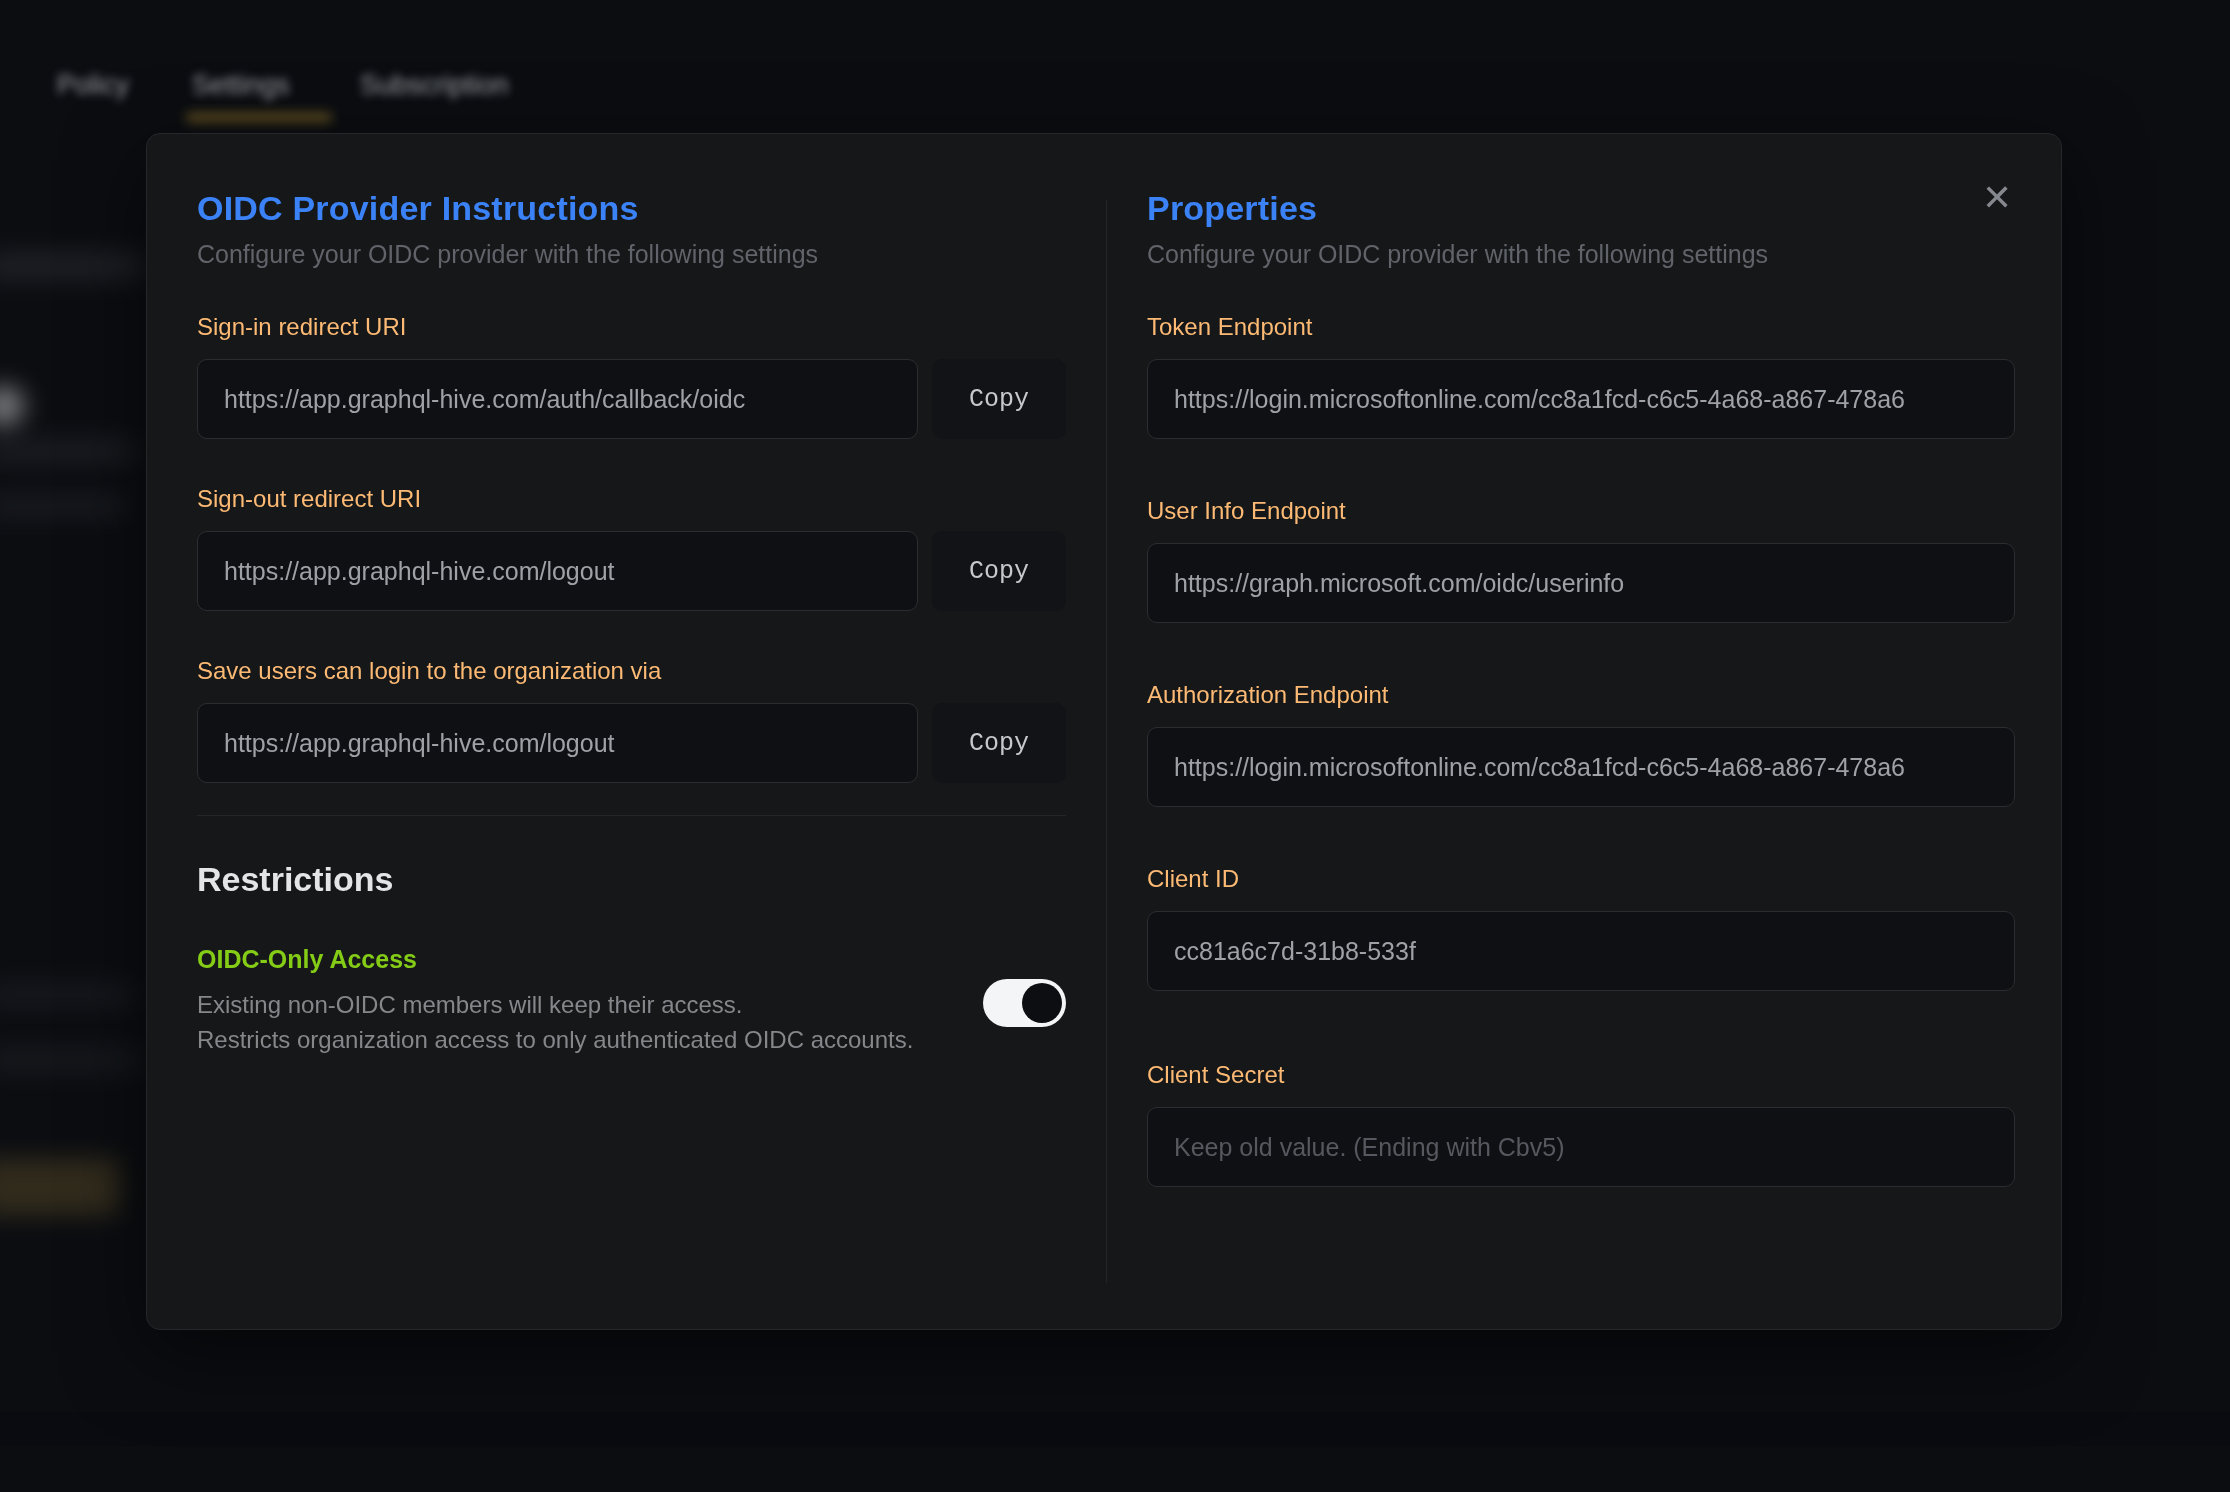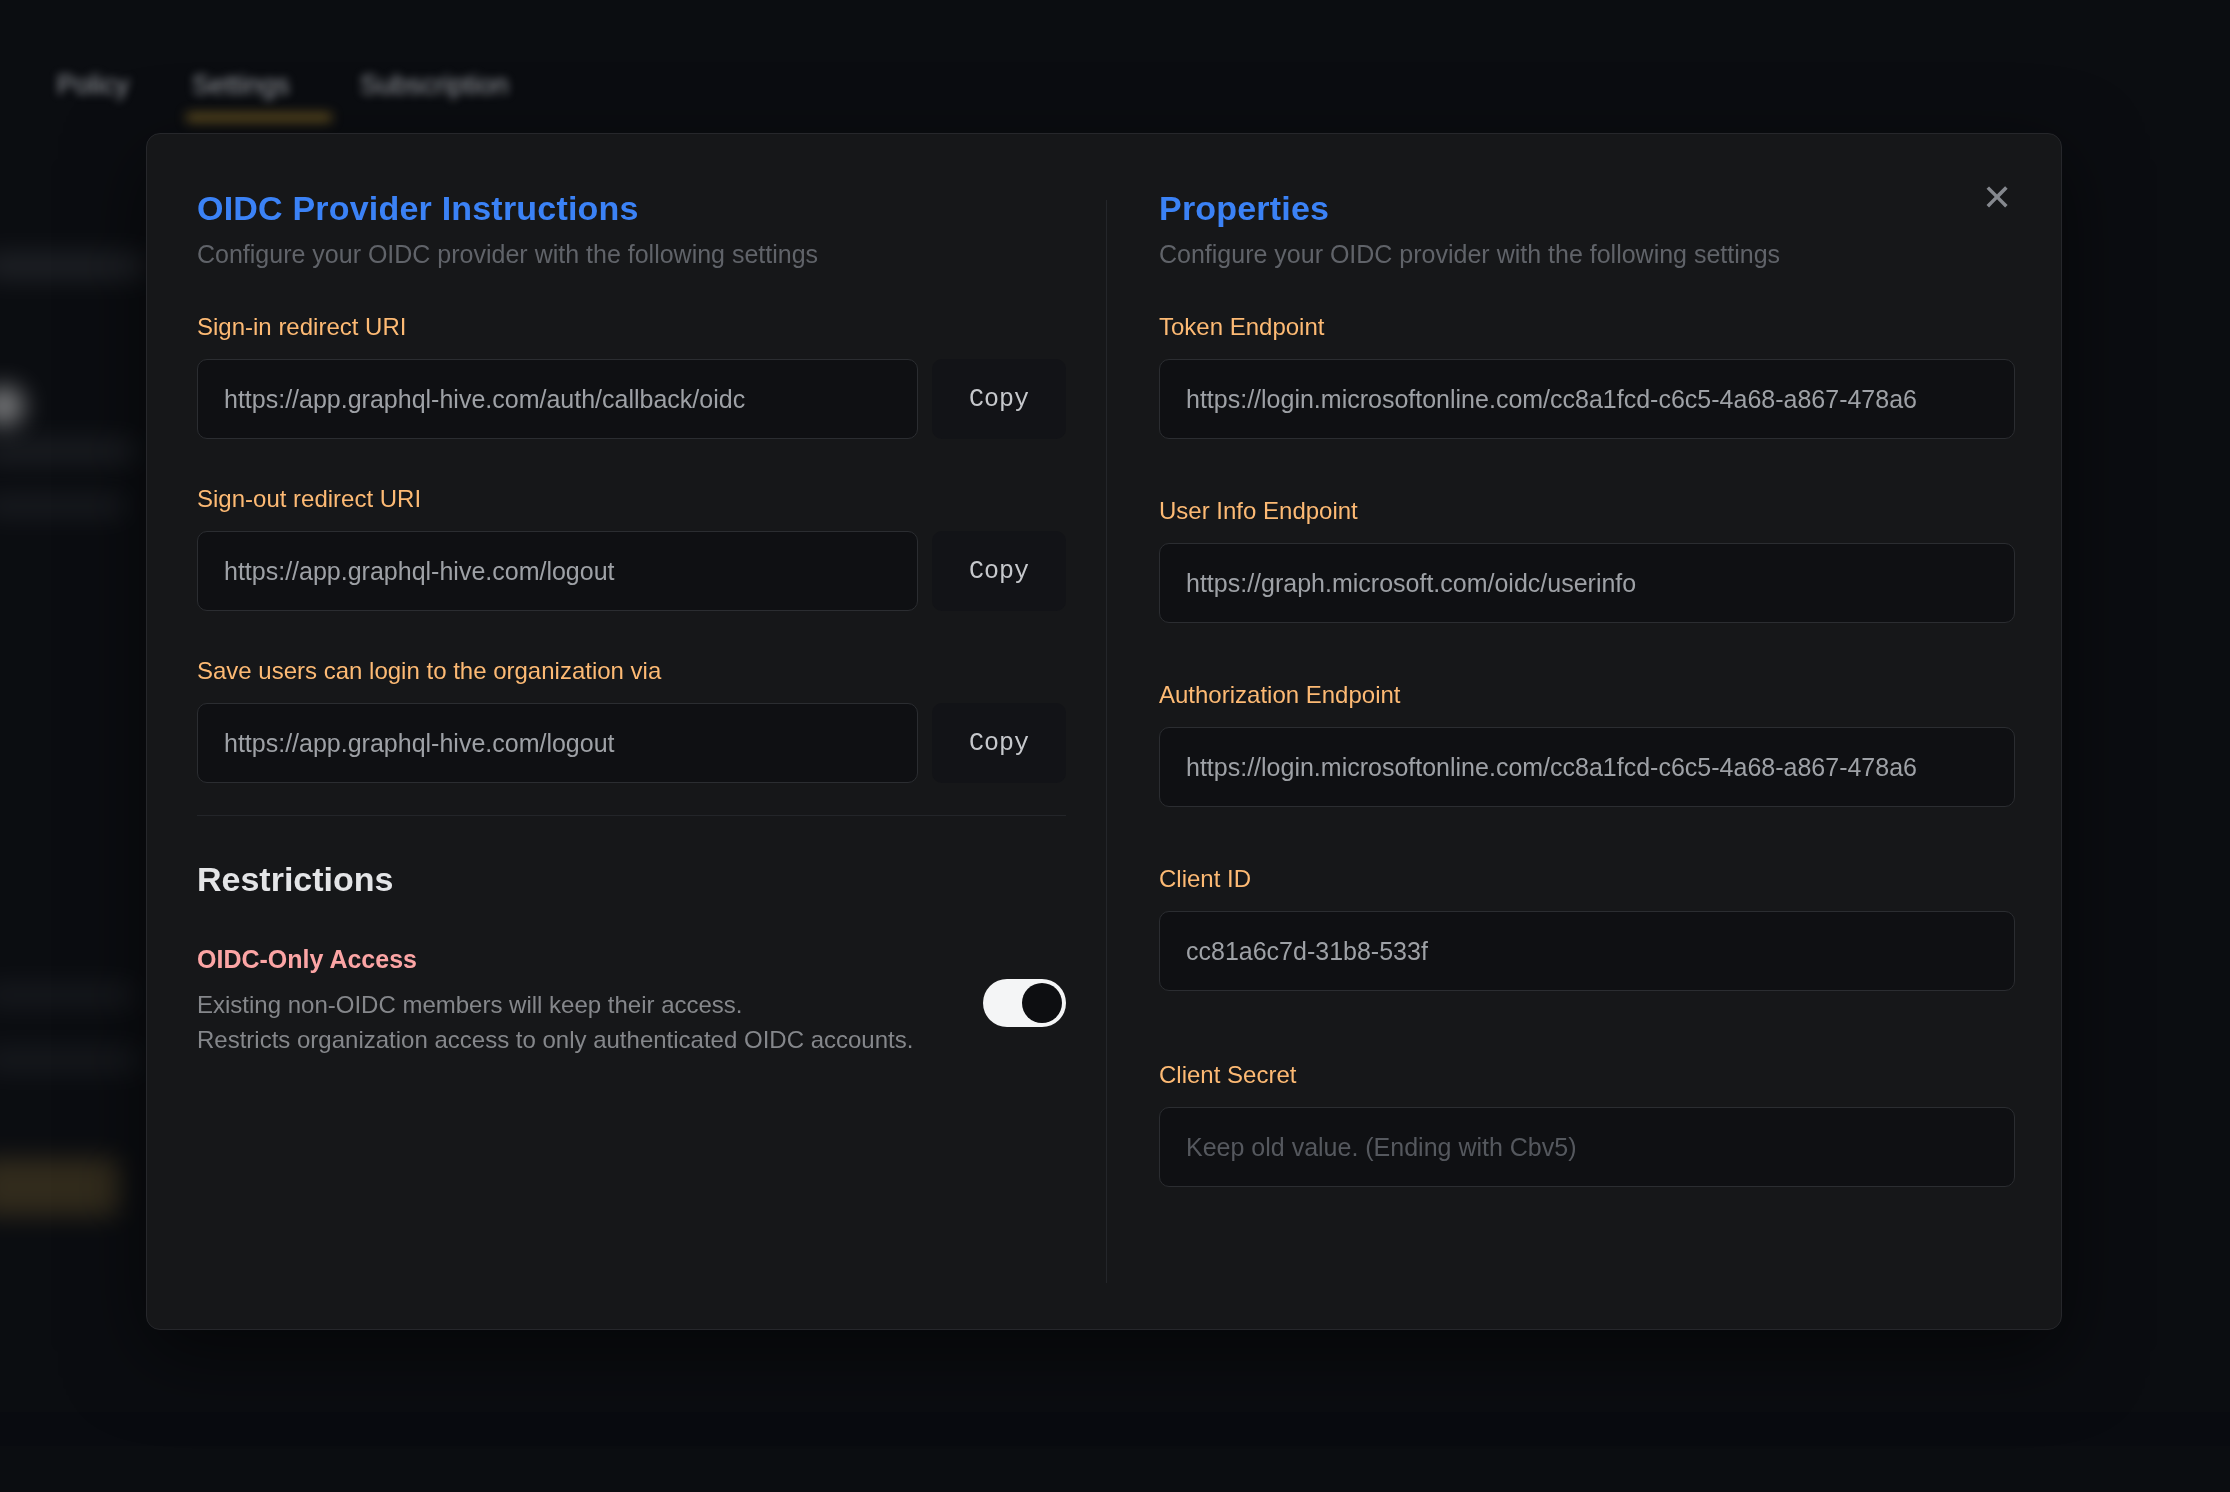--- a/index.html
+++ b/index.html
@@ -27,21 +27,21 @@
   }
   .v-divider { position:absolute; left:959px; top:66px; bottom:46px; width:1px; background:#24262a; }
   .close-btn {
     position:absolute; top:36px; right:36px; width:56px; height:56px;
     display:flex; align-items:center; justify-content:center;
     color:#85888e; font-size:36px; line-height:1; cursor:pointer; background:none; border:none;
     font-family:"Liberation Sans", sans-serif;
   }
 
   .pane-left  { width:959px; padding:55px 40px 0 50px; }
-  .pane-right { flex:1; padding:55px 46px 0 53px; display:flex; flex-direction:column; }
+  .pane-right { flex:1; padding:55px 46px 0 41px; display:flex; flex-direction:column; }
 
   .section-title { margin:0 0 12px 0; font-size:34px; font-weight:600; color:#3b82f6; letter-spacing:.2px; }
   .section-sub   { margin:0 0 44px 0; font-size:25px; font-weight:400; color:#606369; }
 
   .field-label { display:block; font-size:24px; font-weight:500; color:#fdba74; margin:0 0 18px 0; }
   .field-group { margin-bottom:46px; }
 
   .text-input {
     width:100%; height:80px; background:#0f1013; border:1px solid #2b2d31; border-radius:10px;
     color:#9ea1a6; font-size:25px; padding:0 26px; outline:none;
@@ -55,21 +55,21 @@
     width:134px; height:80px; flex:0 0 134px;
     background:#121317; border:none; border-radius:10px;
     color:#c6c8cc; font-size:25px; font-weight:500; cursor:pointer;
     font-family:Liberation Mono, monospace;
   }
 
   .h-divider { height:1px; background:#232529; margin:32px 0 0 0; border:none; }
 
   .restrictions-title { margin:44px 0 46px 0; font-size:34px; font-weight:700; color:#e4e5e7; }
   .restriction-row { display:flex; align-items:flex-start; justify-content:space-between; }
-  .restriction-name { font-size:25px; font-weight:700; color:#fca5a5; margin:0 0 14px 0; }
+  .restriction-name { font-size:25px; font-weight:700; color:#84cc16; margin:0 0 14px 0; }
   .restriction-desc { font-size:24px; color:#85878b; line-height:1.45; margin:0; }
 
   .switch {
     position:relative; width:83px; height:48px; border-radius:24px; background:#f4f5f6;
     flex:0 0 83px; margin-top:34px; cursor:pointer;
   }
   .switch .knob {
     position:absolute; top:4px; right:4px; width:40px; height:40px; border-radius:50%;
     background:#0d0e11;
   }

